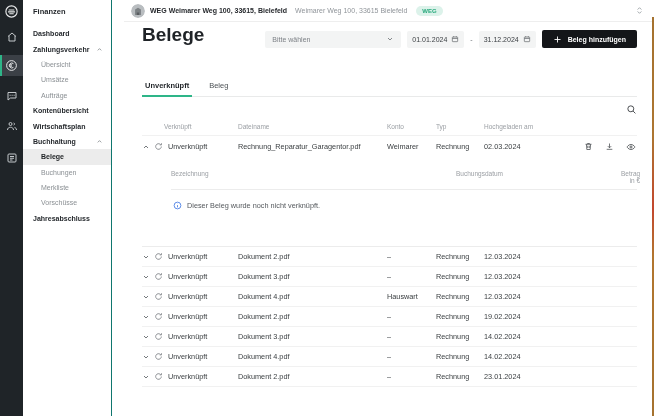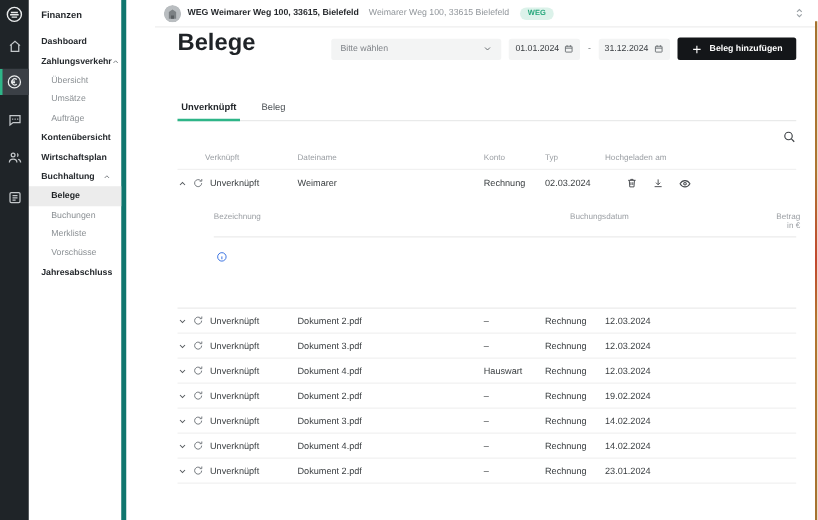--- a/index.html
+++ b/index.html
@@ -12,22 +12,22 @@
         display:flex;flex-direction:column;align-items:center;z-index:3;}
   .rail-logo{margin-top:4px;width:15px;height:15px;color:#e9ebec;}
   .rail-item{width:23px;height:21px;display:flex;align-items:center;justify-content:center;color:#c4c8cb;cursor:pointer;}
   .rail-item.r-home{margin-top:7px;}
   .rail-item.r-fin{margin-top:8px;background:#3b4046;box-shadow:inset 2px 0 0 #2eb588;color:#eceeef;}
   .rail-item.r-chat{margin-top:9px;}
   .rail-item.r-usr{margin-top:9px;}
   .rail-item.r-doc{margin-top:11px;}
 
   
-  .sidebar{position:absolute;left:23px;top:0;bottom:0;width:78px;background:#fff;
-           border-right:4px solid #0f766e;box-sizing:border-box;z-index:2;}
+  .sidebar{position:absolute;left:23px;top:0;bottom:0;width:89px;background:#fff;
+           border-right:1px solid #0f766e;box-sizing:border-box;z-index:2;}
   .sb-title{font-size:7.5px;font-weight:700;color:#1f2327;padding:7px 10px 10px;}
   .sb-item{height:15.4px;display:flex;align-items:center;padding:0 8px 0 10px;
            font-size:7px;font-weight:600;color:#262a2e;cursor:pointer;}
   .sb-item.sub{padding-left:18px;color:#8b9094;font-weight:400;}
   .sb-item.selected{background:#ececec;color:#1d2023;font-weight:700;}
   .sb-chev{margin-left:auto;color:#73787c;}
 
   
   .main{position:absolute;left:124px;right:0;top:0;bottom:0;background:#fff;}
   .topbar{height:21px;border-bottom:1px solid #eeeeee;display:flex;align-items:center;
@@ -282,20 +282,21 @@
             <path d="M6 15l6-6 6 6"></path>
           </svg>
         </span>
       <span class="cell-link">
         <svg viewBox="0 0 24 24" width="9" height="9" fill="none" stroke="currentColor" stroke-width="2">
           <path d="M19.5 12a7.5 7.5 0 1 1-2.2-5.3"></path>
             <path d="M19.8 3.2v4.6h-4.6"></path>
           </svg>
         </span>
       <span>Unverknüpft</span>
+      <span class="fname">Rechnung_Reparatur_Garagentor.pdf</span>
       <span>Weimarer</span>
       <span>Rechnung</span>
       <span>02.03.2024</span>
       <span class="actions">
         <span>
           <svg viewBox="0 0 24 24" width="9" height="9" fill="none" stroke="currentColor" stroke-width="2">
             <path d="M4 6h16M9.5 6V4h5v2M6.5 6l1 14h9l1-14"></path>
               <path d="M10 10v6M14 10v6"></path>
             </svg>
           </span>
@@ -320,20 +321,21 @@
         <span class="lh-amount">Betrag in €</span>
       </div>
       <div class="linked-info">
         <span class="info-ic">
           <svg viewBox="0 0 24 24" width="9" height="9" fill="none" stroke="currentColor" stroke-width="2">
             <circle cx="12" cy="12" r="9"></circle>
               <path d="M12 11v6"></path>
               <path d="M12 7.2v.4" stroke-width="2.6"></path>
             </svg>
           </span>
+        <span>Dieser Beleg wurde noch nicht verknüpft.</span>
       </div>
     </section>
 
     <div class="rows">
 
       <div class="tgrid trow">
         <span class="cell-exp">
           <svg viewBox="0 0 24 24" width="8" height="8" fill="none" stroke="currentColor" stroke-width="2.4">
               <path d="M6 9l6 6 6-6"></path>
             </svg>

